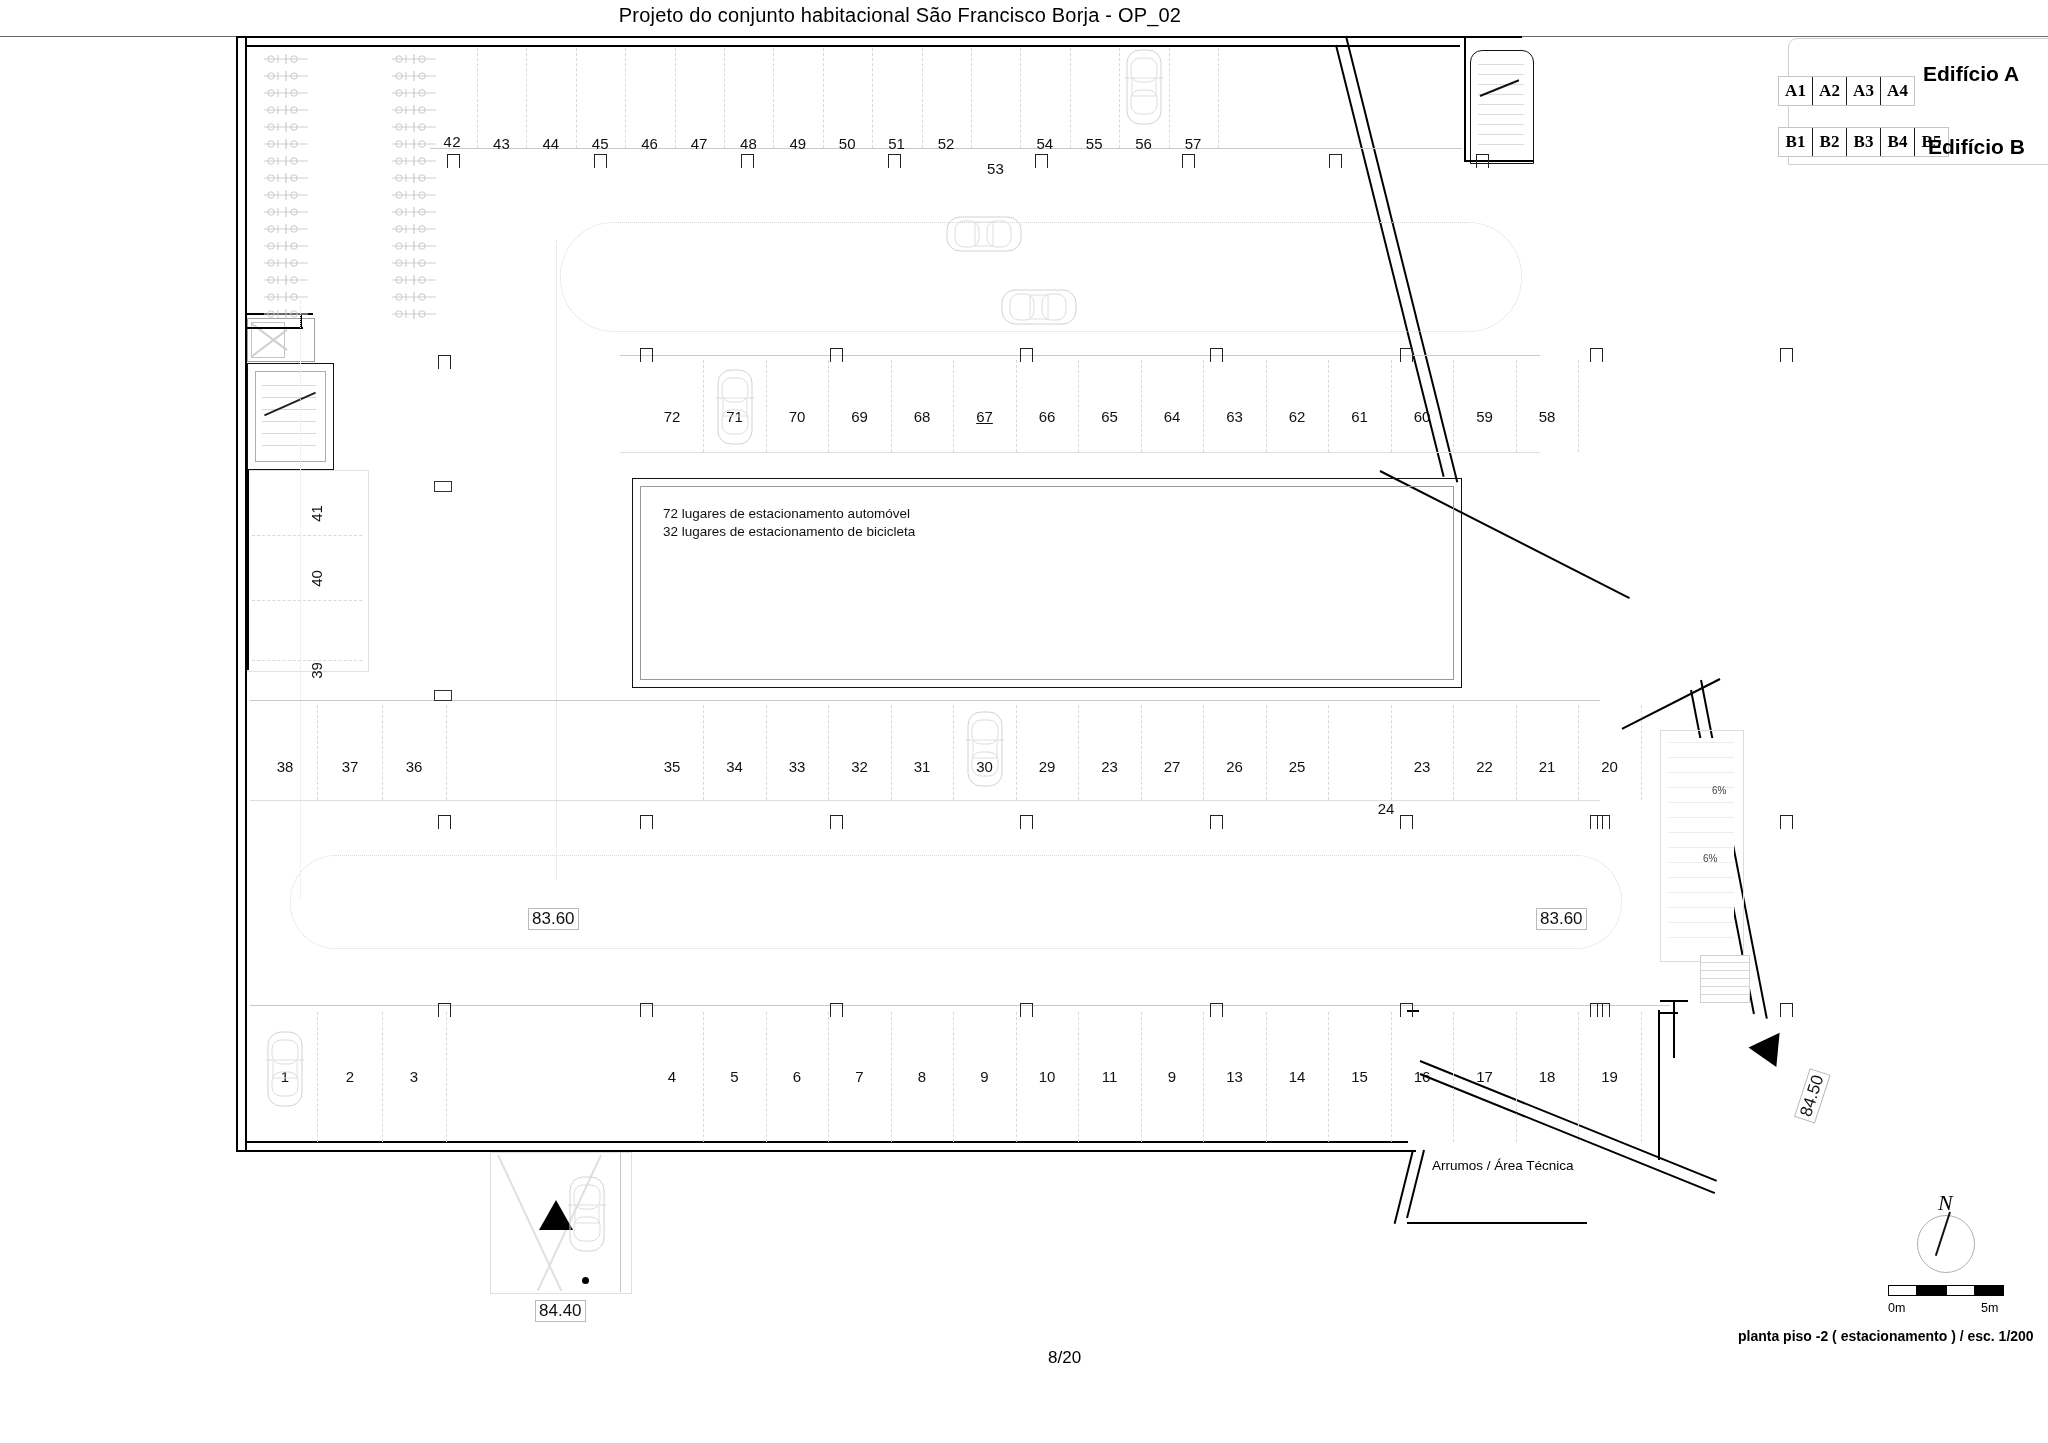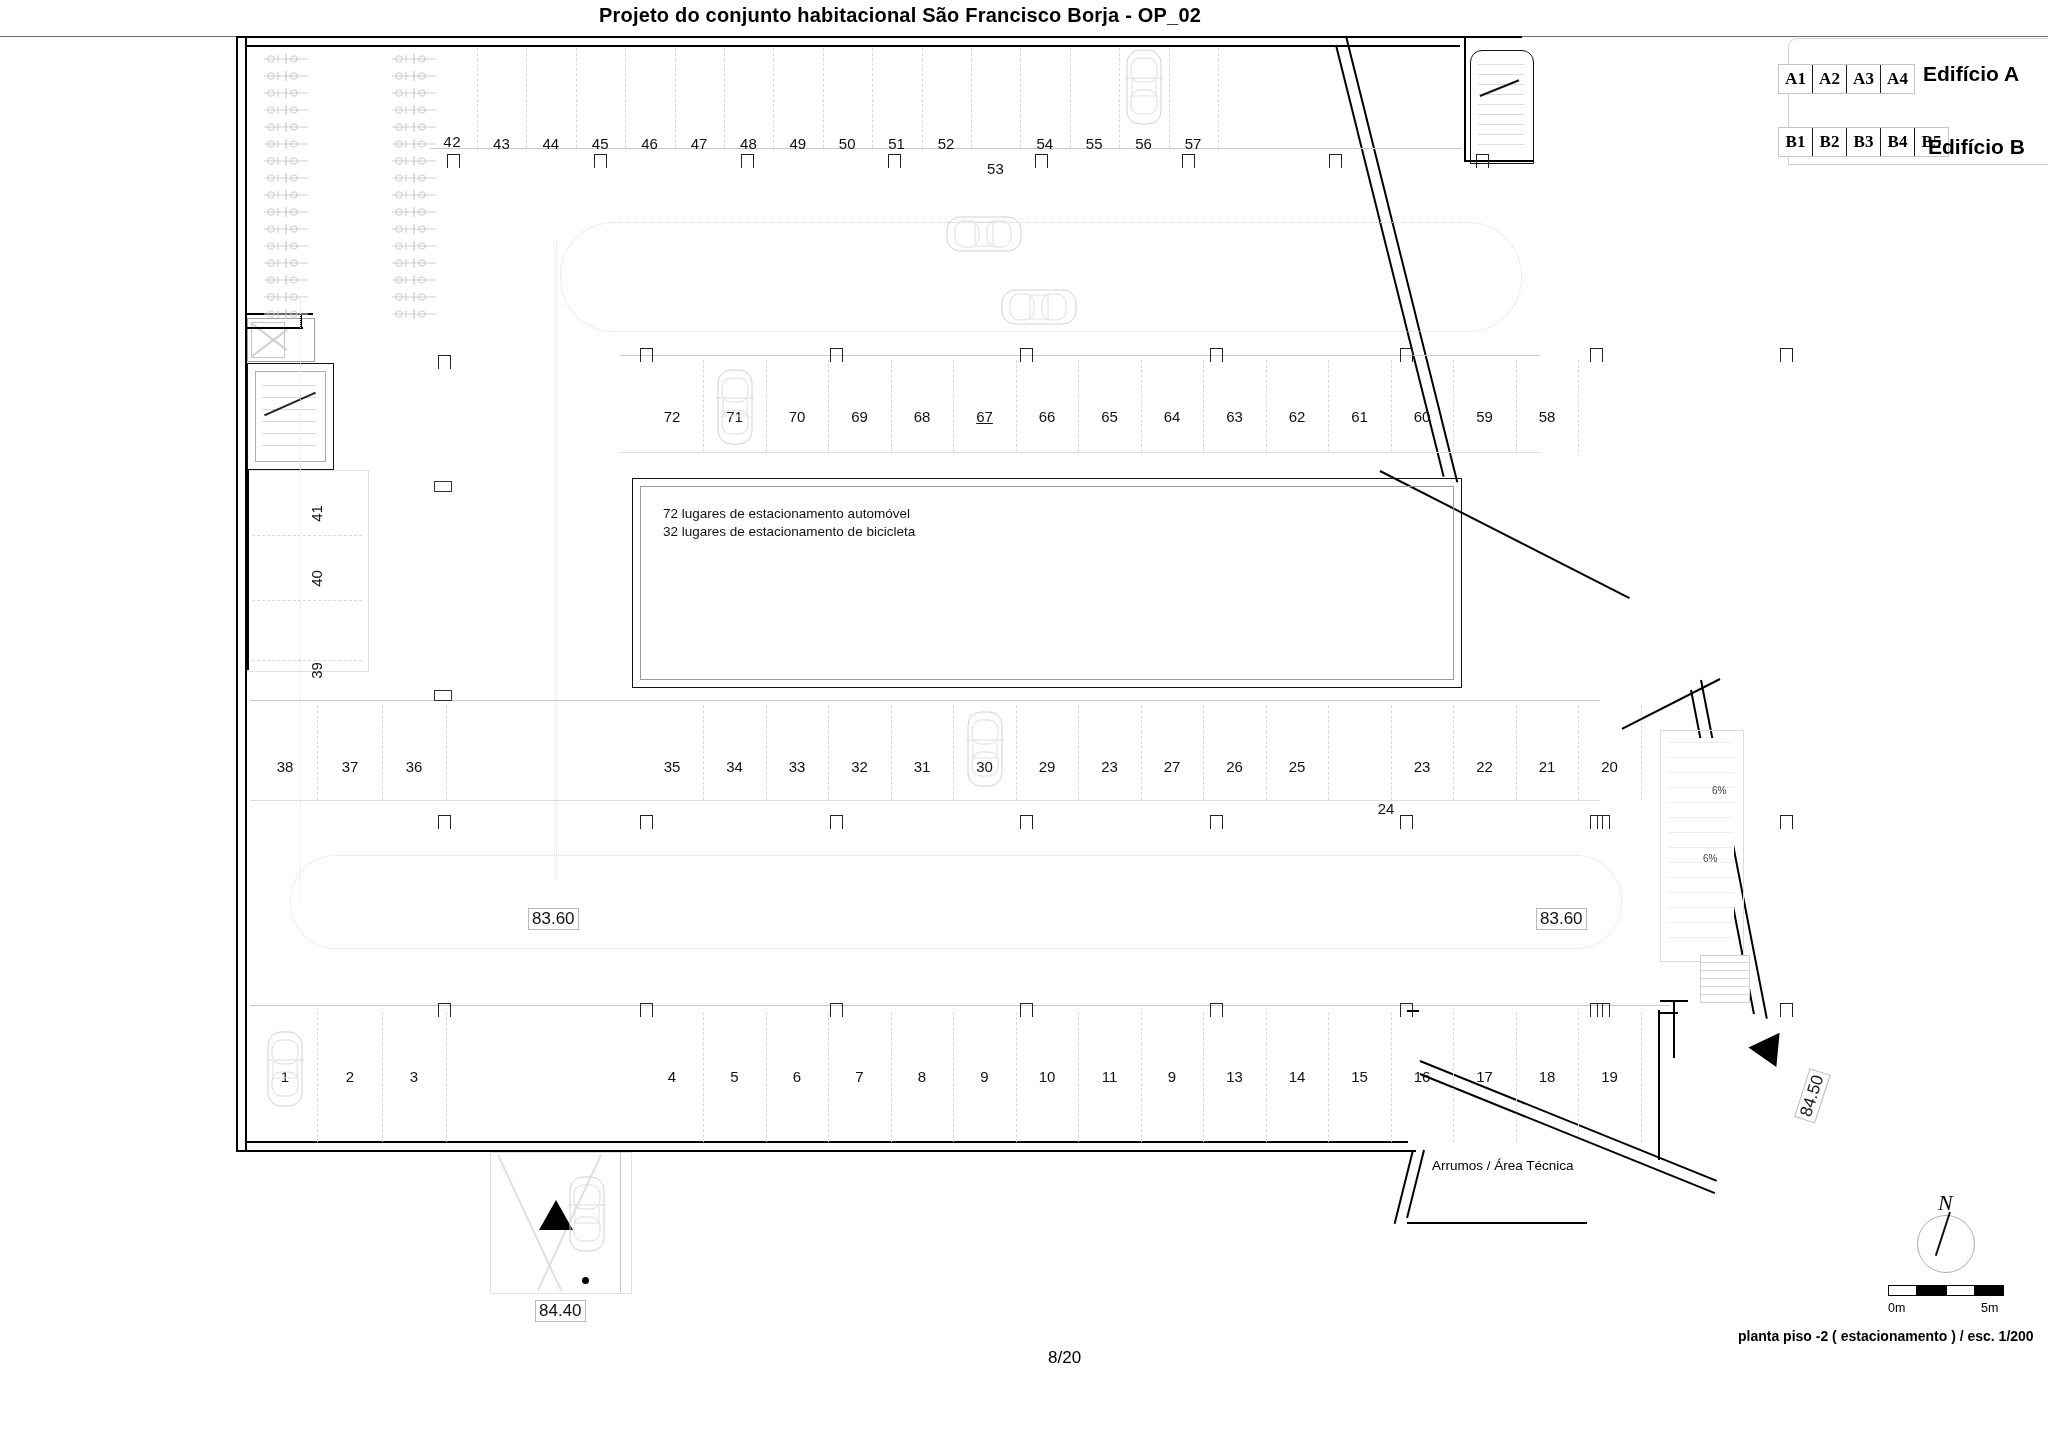--- a/index.html
+++ b/index.html
@@ -5,21 +5,21 @@
   html,body{margin:0;padding:0;background:#ffffff;}
   body{
     width:2048px;height:1443px;position:relative;overflow:hidden;
     font-family:"Liberation Sans",sans-serif;color:#000;
   }
   .abs{position:absolute;}
 
   
   #title{
     top:4px;left:0;width:1800px;text-align:center;
-    font-size:20px;letter-spacing:.2px;font-weight:bold;
+    font-size:20px;letter-spacing:.2px;
   }
   #title-rule{top:36px;left:0;width:2048px;height:1px;background:#6b6b6b;}
 
   
   .wall{background:#000;}
   .hair{background:#c9c9c9;}
   .hair2{background:#dedede;}
   .dash-v{border-left:1px dashed #d8d8d8;}
   .dash-h{border-top:1px dashed #d8d8d8;}
 
@@ -187,21 +187,21 @@
 
 <div class="abs" id="arrumos" style="left:1432px;top:1158px;">Arrumos / Área Técnica</div>
 
 <div class="abs" style="left:1470px;top:50px;width:62px;height:112px;border:1.5px solid #111;border-radius:12px 12px 0 0;"></div>
 <div class="abs" style="left:1478px;top:60px;width:46px;height:94px;background:repeating-linear-gradient(0deg,#ffffff 0 9px,#dcdcdc 9px 10px);"></div>
 <div class="abs" style="left:1480px;top:95px;width:42px;height:2px;background:#111;transform:rotate(-22deg);transform-origin:left center;"></div>
 <div class="abs wall" style="left:1464px;top:36px;width:2px;height:126px;"></div>
 <div class="abs wall" style="left:1464px;top:160px;width:70px;height:2px;"></div>
 
 <div class="abs" id="legend-shape"></div>
-<div class="abs" style="left:1778px;top:64px;">
+<div class="abs" style="left:1778px;top:76px;">
   <div class="blk-row">
     <div class="blk">A1</div>
     <div class="blk">A2</div>
     <div class="blk">A3</div>
     <div class="blk">A4</div>
   </div>
 </div>
 <div class="abs edif" style="left:1923px;top:62px;">Edifício A</div>
 
 <div class="abs" style="left:1778px;top:127px;">

